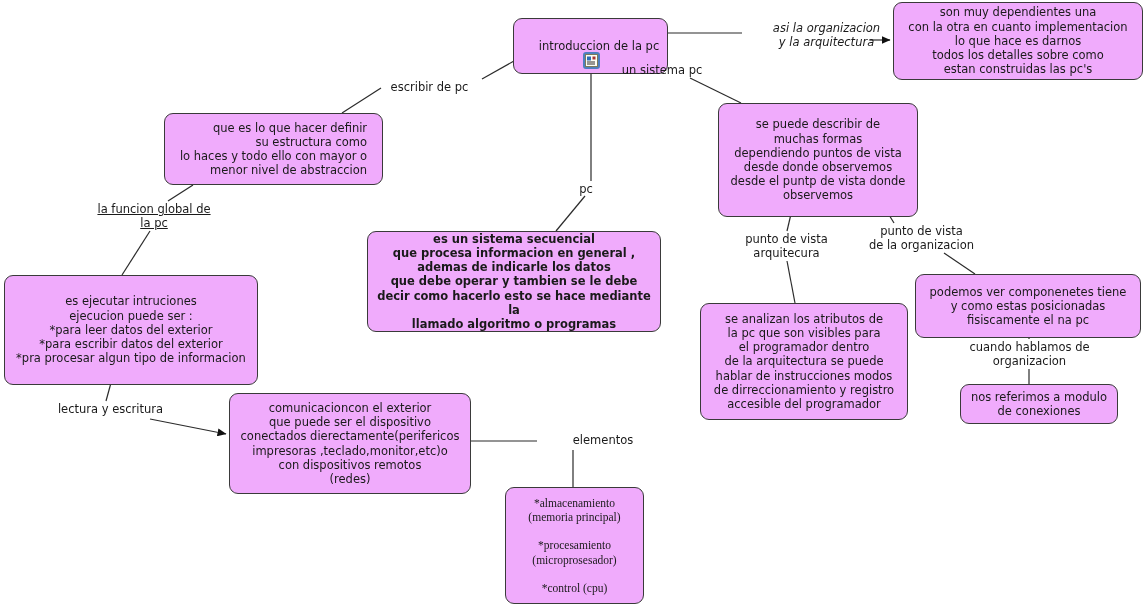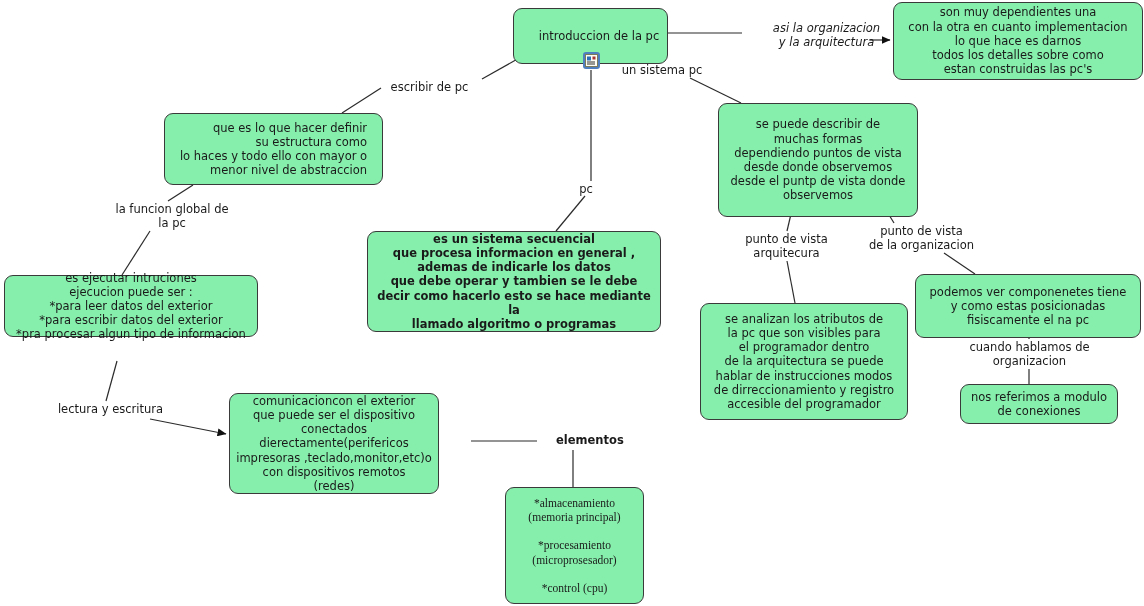--- a/index.html
+++ b/index.html
@@ -21,21 +21,21 @@
     position: absolute;
     left: 0;
     top: 0;
     width: 1144px;
     height: 606px;
     pointer-events: none;
   }
   .node {
     position: absolute;
     box-sizing: border-box;
-    background: #86efac;
+    background: #f0abfc;
     border: 1px solid #3a3a3a;
     border-radius: 9px;
     display: flex;
     align-items: center;
     justify-content: center;
     text-align: center;
     color: #1a1a1a;
     font-size: 11.5px;
     line-height: 14.2px;
     white-space: pre-line;
@@ -113,41 +113,41 @@
       <path d="M117,361 L106,401"></path>
 
       <path d="M150,419 L226,434" marker-end="url(#arrow)"></path>
 
       <path d="M471,441 L537,441"></path>
 
       <path d="M573,450 L573,487"></path>
     </g>
   </svg>
 
-  <div class="node" style="left:513px;top:8px;width:155px;height:56px;padding-left:21px;">introduccion de la pc</div>
+  <div class="node" style="left:513px;top:18px;width:155px;height:56px;padding-left:21px;">introduccion de la pc</div>
 
   <div class="node" style="left:893px;top:2px;width:250px;height:78px;">son muy dependientes una
 con la otra en cuanto implementacion
 lo que hace  es darnos
 todos los detalles sobre como
 estan construidas las pc's</div>
 
   <div class="node" style="left:718px;top:103px;width:200px;height:114px;">se puede describir  de
 muchas formas
 dependiendo  puntos de vista
 desde donde observemos
 desde el puntp de vista donde
 observemos</div>
 
   <div class="node" style="left:164px;top:113px;width:219px;height:72px;text-align:right;">que es lo que hacer definir
 su estructura como
 lo haces y todo ello con mayor o
 menor nivel de abstraccion</div>
 
-  <div class="node" style="left:4px;top:275px;width:254px;height:62px;">es ejecutar intruciones
+  <div class="node" style="left:4px;top:275px;width:254px;height:110px;">es ejecutar intruciones
 ejecucion puede ser :
 *para leer datos del exterior
 *para escribir datos del exterior
 *pra procesar algun tipo de informacion</div>
 
   <div class="node" style="left:367px;top:231px;width:294px;height:101px;font-weight:bold;">es un sistema secuencial
 que procesa informacion en general ,
 ademas de indicarle los datos
 que debe operar y tambien se le debe
 decir como hacerlo esto se hace mediante la
@@ -161,21 +161,21 @@
 de dirreccionamiento y registro
 accesible del programador</div>
 
   <div class="node" style="left:915px;top:274px;width:226px;height:64px;">podemos ver componenetes tiene
 y como estas posicionadas
 fisiscamente  el na pc</div>
 
   <div class="node" style="left:960px;top:384px;width:158px;height:40px;">nos referimos a modulo
 de conexiones</div>
 
-  <div class="node" style="left:229px;top:393px;width:210px;height:101px;">comunicacioncon el exterior
+  <div class="node" style="left:229px;top:393px;width:242px;height:101px;">comunicacioncon el exterior
 que puede ser el dispositivo
 conectados dierectamente(perifericos
 impresoras ,teclado,monitor,etc)o
 con dispositivos remotos
 (redes)</div>
 
   <div class="node" style="left:505px;top:487px;width:139px;height:117px;font-family:Liberation Serif, serif;">*almacenamiento
 (memoria principal)
 
 *procesamiento
@@ -185,35 +185,35 @@
 
   <div class="edge-label" style="left:764px;top:21px;width:125px;font-style:italic;">asi la organizacion
 y la arquitectura</div>
 
   <div class="edge-label" style="left:618px;top:63px;width:88px;">un sistema pc</div>
 
   <div class="edge-label" style="left:381px;top:80px;width:97px;">escribir de pc</div>
 
   <div class="edge-label" style="left:575px;top:182px;width:22px;">pc</div>
 
-  <div class="edge-label" style="left:110px;top:202px;width:124px;">la funcion global de
+  <div class="edge-label" style="left:92px;top:202px;width:124px;text-decoration:underline;">la funcion global de
 la pc</div>
 
   <div class="edge-label" style="left:741px;top:232px;width:91px;">punto de vista
 arquitecura</div>
 
   <div class="edge-label" style="left:864px;top:224px;width:115px;">punto de vista
 de la organizacion</div>
 
   <div class="edge-label" style="left:968px;top:340px;width:123px;">cuando hablamos de
 organizacion</div>
 
   <div class="edge-label" style="left:54px;top:402px;width:113px;">lectura y escritura</div>
 
-  <div class="edge-label" style="left:556px;top:433px;width:66px;font-weight:bold;">elementos</div>
+  <div class="edge-label" style="left:570px;top:433px;width:66px;">elementos</div>
 
   <span class="note-icon" style="left:583px;top:52px;">
     <svg width="13" height="13" viewBox="0 0 13 13" aria-hidden="true">
       <rect x="0.5" y="0.5" width="12" height="12" fill="#fdfdf4" stroke="#7a7a5a" stroke-width="1"></rect>
       <rect x="2" y="2.5" width="4" height="4" fill="#2f6fb5"></rect>
       <rect x="2" y="7.5" width="8" height="1" fill="#303030"></rect>
       <rect x="2" y="9.5" width="8" height="1" fill="#303030"></rect>
       <rect x="7.5" y="2.5" width="3" height="3" fill="#a33"></rect>
     </svg>
   </span>

